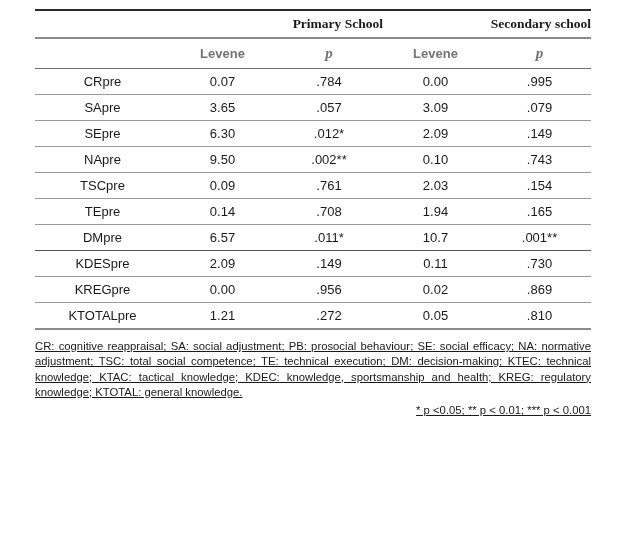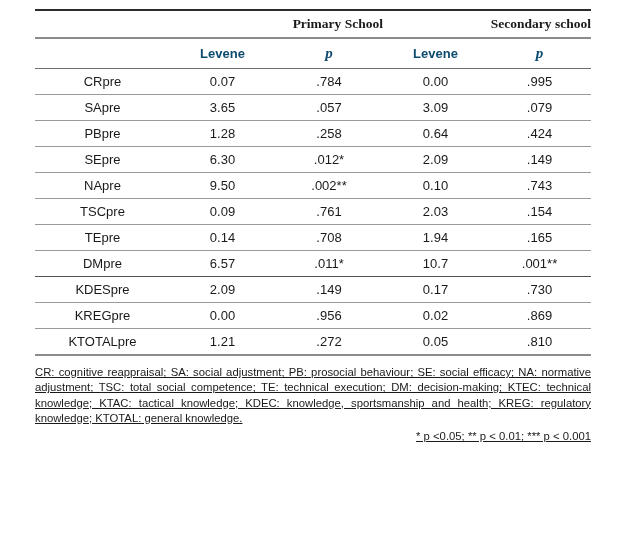--- a/index.html
+++ b/index.html
@@ -51,21 +51,21 @@
   }
   tr.group-head th.blank {
     border-bottom: 2px solid #8c8c8c;
   }
   tr.col-head th {
     font-size: 13px;
     font-weight: bold;
     text-align: center;
     padding: 6px 0 6px 0;
     border-bottom: 1.5px solid #6f6f6f;
-    color: #0c4a6e;
+    color: #737373;
   }
   tr.col-head th.blank {
     border-bottom: 1.5px solid #6f6f6f;
   }
   .pital {
     font-style: italic;
     font-weight: bold;
     font-family: "Liberation Serif", serif;
     font-size: 15px;
   }
@@ -139,27 +139,20 @@
           <td>.995</td>
         </tr>
         <tr>
           <td>SApre</td>
           <td>3.65</td>
           <td>.057</td>
           <td>3.09</td>
           <td>.079</td>
         </tr>
         <tr>
-          <td>PBpre</td>
-          <td>1.28</td>
-          <td>.258</td>
-          <td>0.64</td>
-          <td>.424</td>
-        </tr>
-        <tr>
           <td>SEpre</td>
           <td>6.30</td>
           <td>.012*</td>
           <td>2.09</td>
           <td>.149</td>
         </tr>
         <tr>
           <td>NApre</td>
           <td>9.50</td>
           <td>.002**</td>
@@ -184,21 +177,21 @@
           <td>DMpre</td>
           <td>6.57</td>
           <td>.011*</td>
           <td>10.7</td>
           <td>.001**</td>
         </tr>
         <tr>
           <td>KDESpre</td>
           <td>2.09</td>
           <td>.149</td>
-          <td>0.17</td>
+          <td>0.11</td>
           <td>.730</td>
         </tr>
         <tr>
           <td>KREGpre</td>
           <td>0.00</td>
           <td>.956</td>
           <td>0.02</td>
           <td>.869</td>
         </tr>
         <tr class="last-row">

